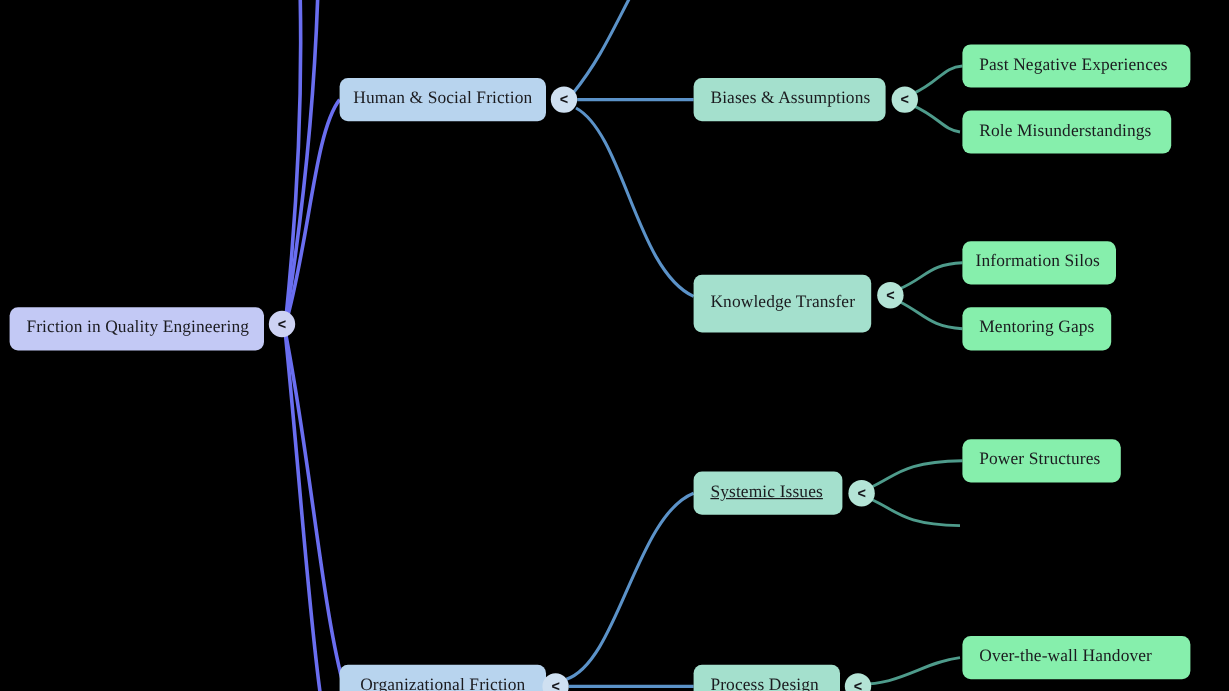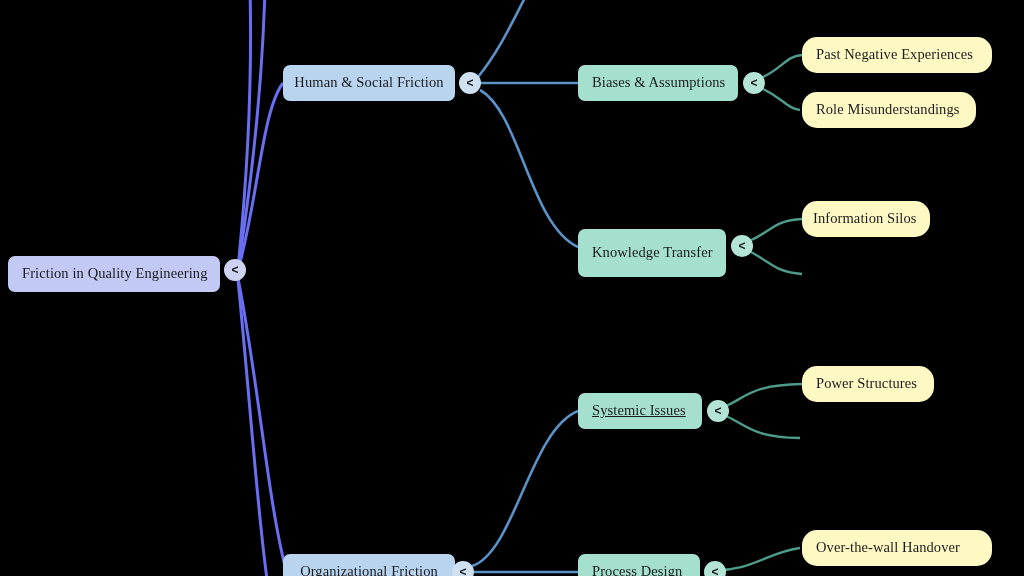--- a/index.html
+++ b/index.html
@@ -40,22 +40,21 @@
     font-size: 14.5px;
   }
   .node.lvl1 {
     background: #b8d4ee;
     justify-content: center;
   }
   .node.lvl2 {
     background: #a4e0cd;
   }
   .node.lvl3 {
-    background: #fef9c3;
-    border-radius: 15px;
+    background: #86efac;
   }
   .badge {
     position: absolute;
     border-radius: 50%;
     display: flex;
     align-items: center;
     justify-content: center;
     font-family: "Liberation Sans", sans-serif;
     font-weight: bold;
     color: #15151a;
@@ -164,20 +163,23 @@
   </div>
 
   <div class="node lvl3" style="left:802px; top:92px; width:174px; height:36px;">
     <span>Role Misunderstandings</span>
   </div>
 
   <div class="node lvl3" style="left:802px; top:201px; width:128px; height:36px;padding-left:11px;">
     <span>Information Silos</span>
   </div>
 
+  <div class="node lvl3" style="left:802px; top:256px; width:124px; height:36px;">
+    <span>Mentoring Gaps</span>
+  </div>
 
   <div class="node lvl3" style="left:802px; top:366px; width:132px; height:36px;">
     <span>Power Structures</span>
   </div>
 
 
   <div class="node lvl3" style="left:802px; top:530px; width:190px; height:36px;">
     <span>Over-the-wall Handover</span>
   </div>
 

